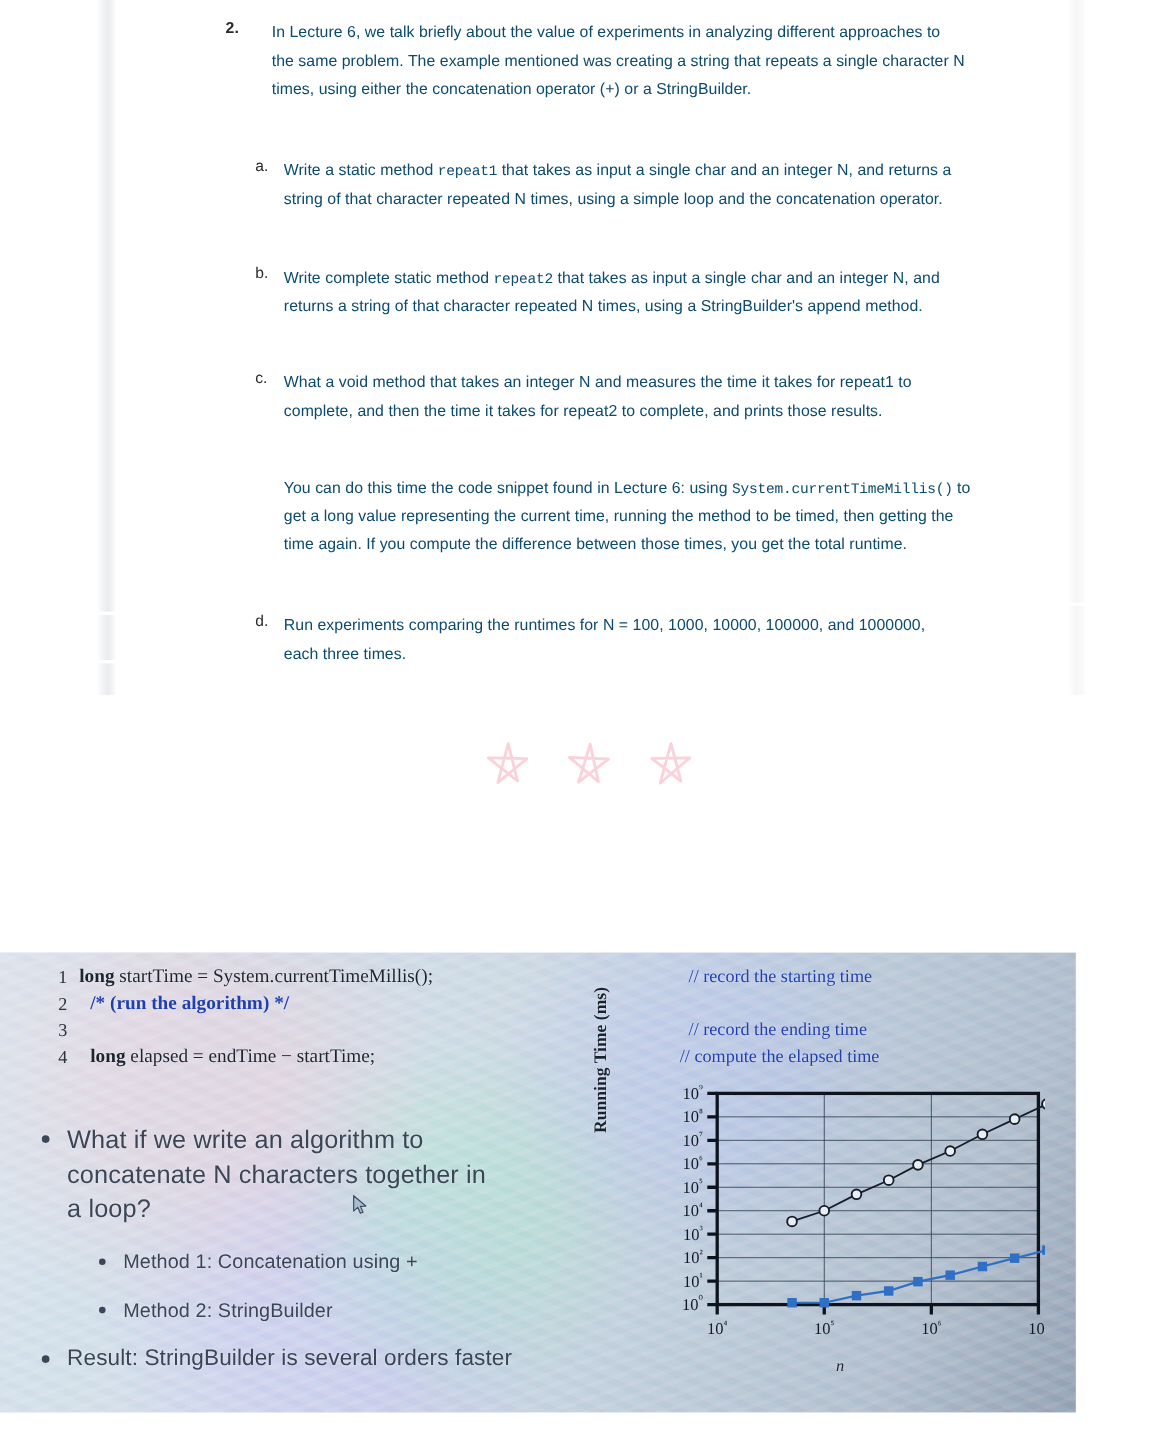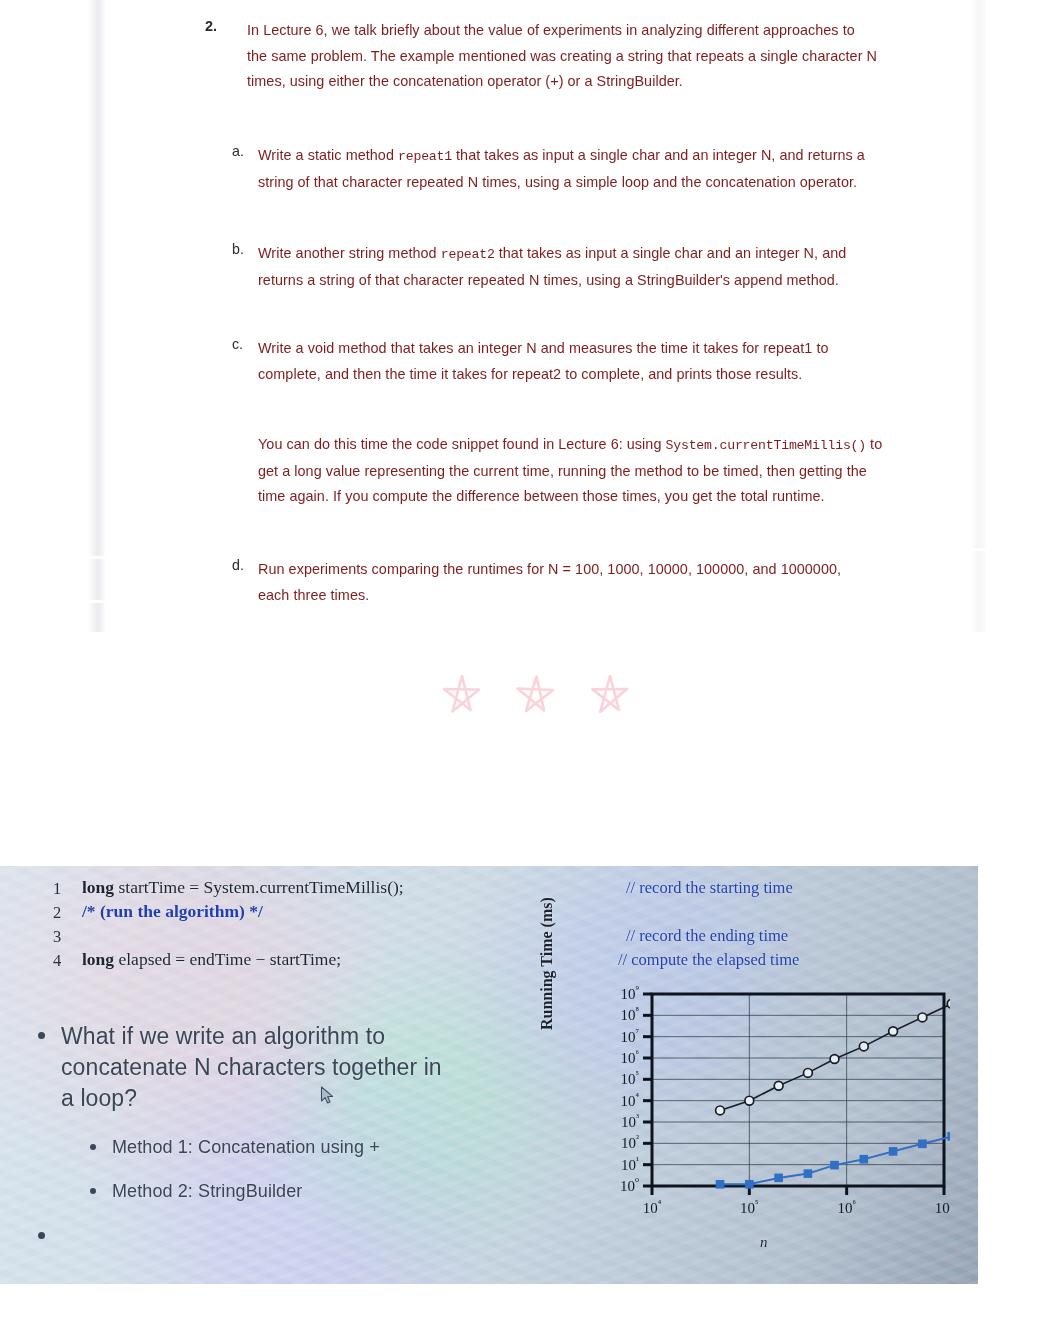--- a/index.html
+++ b/index.html
@@ -33,21 +33,21 @@
     position:absolute;left:0;top:0;width:1061px;height:640px;
     color:#2b2b2f;
   }
   .qrow{position:absolute;display:flex;}
   .qnum{
     width:42px;flex:0 0 42px;
     font-size:14.4px;font-weight:700;color:#2b2b2f;
     letter-spacing:.1px;
   }
   .qtext{
-    font-size:14.4px;line-height:25.5px;color:#7f1d1d;
+    font-size:14.4px;line-height:25.5px;color:#0c4a6e;
     letter-spacing:.05px;
   }
   .sub-marker{
     width:26px;flex:0 0 26px;font-size:14.2px;color:#2b2b2f;
   }
   code,.mono{
     font-family:"Liberation Mono","DejaVu Sans Mono",monospace;
     font-size:13.2px;letter-spacing:-.2px;
   }
 
@@ -171,27 +171,27 @@
     <div class="qrow" style="left:232px;top:143px;width:665px;">
       <div class="sub-marker">a.</div>
       <div class="qtext" style="width:612px;">
         <span>Write a static method </span><span class="mono">repeat1</span><span> that takes as input a single char and an integer N, and returns a string of that character repeated N times, using a simple loop and the concatenation operator.</span>
       </div>
     </div>
 
     <div class="qrow" style="left:232px;top:241px;width:665px;">
       <div class="sub-marker">b.</div>
       <div class="qtext" style="width:608px;">
-        <span>Write another string method </span><span class="mono">repeat2</span><span> that takes as input a single char and an integer N, and returns a string of that character repeated N times, using a StringBuilder's append method.</span>
+        <span>Write complete static method </span><span class="mono">repeat2</span><span> that takes as input a single char and an integer N, and returns a string of that character repeated N times, using a StringBuilder's append method.</span>
       </div>
     </div>
 
     <div class="qrow" style="left:232px;top:336px;width:665px;">
       <div class="sub-marker">c.</div>
-      <div class="qtext" style="width:600px;">Write a void method that takes an integer N and measures the time it takes for repeat1 to complete, and then the time it takes for repeat2 to complete, and prints those results.</div>
+      <div class="qtext" style="width:600px;">What a void method that takes an integer N and measures the time it takes for repeat1 to complete, and then the time it takes for repeat2 to complete, and prints those results.</div>
     </div>
 
     <div class="qrow" style="left:258px;top:432px;width:650px;">
       <div class="qtext" style="width:625px;">
         <span>You can do this time the code snippet found in Lecture 6: using </span><span class="mono">System.currentTimeMillis()</span><span> to get a long value representing the current time, running the method to be timed, then getting the time again. If you compute the difference between those times, you get the total runtime.</span>
       </div>
     </div>
 
     <div class="qrow" style="left:232px;top:557px;width:665px;">
       <div class="sub-marker">d.</div>
@@ -221,21 +221,21 @@
 </div>
 
 <div id="slide-photo">
   <div class="slide-inner">
 
     <div class="ln" style="left:46px;top:13px;">1</div>
     <div class="ln" style="left:46px;top:37px;">2</div>
     <div class="ln" style="left:46px;top:61px;">3</div>
     <div class="ln" style="left:46px;top:85px;">4</div>
 
-    <div class="code-line" style="left:82px;top:11px;">
+    <div class="code-line" style="left:72px;top:11px;">
       <span class="kw">long </span><span>startTime = System.currentTimeMillis();</span>
     </div>
     <div class="code-line" style="left:82px;top:35px;">
       <span class="cmt kw">/* (run the algorithm) */</span>
     </div>
     <div class="code-line" style="left:82px;top:83px;">
       <span class="kw">long </span><span>elapsed = endTime − startTime;</span>
     </div>
 
     <div class="code-comment" style="left:606px;top:12px;">// record the starting time</div>
@@ -252,20 +252,21 @@
       <span class="btext b-l2">Method 1: Concatenation using +</span>
     </div>
 
     <div class="bullet-row" style="left:90px;top:312px;width:400px;">
       <span class="bdot small"></span>
       <span class="btext b-l2">Method 2: StringBuilder</span>
     </div>
 
     <div class="bullet-row" style="left:38px;top:355px;width:500px;">
       <span class="bdot"></span>
+      <span class="btext b-l3">Result: StringBuilder is several orders faster</span>
     </div>
 
   </div>
 </div>
 
 <div id="cursor-arrow">
   <svg width="15" height="20" viewBox="0 0 15 20">
     <path d="M1.5 1 L1.5 15 L5.2 11.6 L7.6 17 L10 16 L7.7 10.7 L12.6 10.4 Z" fill="rgba(90,120,150,.30)" stroke="#3d4e63" stroke-width="1.1" stroke-linejoin="round"></path>
   </svg>
 </div>

